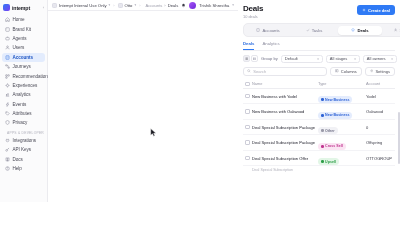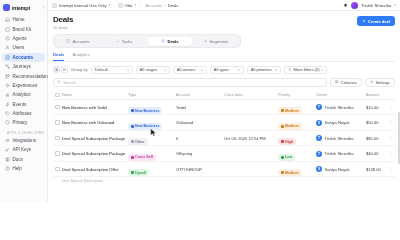--- a/index.html
+++ b/index.html
@@ -50,21 +50,21 @@
   }
   .nav-ico svg { width: 5px; height: 5px; display: block; }
   .nav-label { font-size: 4.6px; color: #4b4b57; letter-spacing: -0.05px; }
   .nav-item.active .nav-label { color: #1f56c4; font-weight: 600; }
   .nav-section {
     font-size: 3.3px; color: #b0b0bb; letter-spacing: 0.25px;
     padding: 3px 5px 1px 5px; text-transform: uppercase; white-space: nowrap;
   }
 
   
-  .main { flex: 1; display: flex; flex-direction: column; background:#ffffff; min-width:0; }
+  .main { flex: 1; display: flex; flex-direction: row; background:#ffffff; min-width:0; }
 
   .topbar {
     height: 11px; flex: 0 0 11px;
     border-bottom: 1px solid #ededf1;
     display: flex; align-items: center;
     padding: 0 4px; gap: 3px; background:#fff;
   }
   .tb-chip { display:flex; align-items:center; gap:2px; }
   .tb-sq {
     width: 5px; height: 5px; border-radius: 1.3px;

